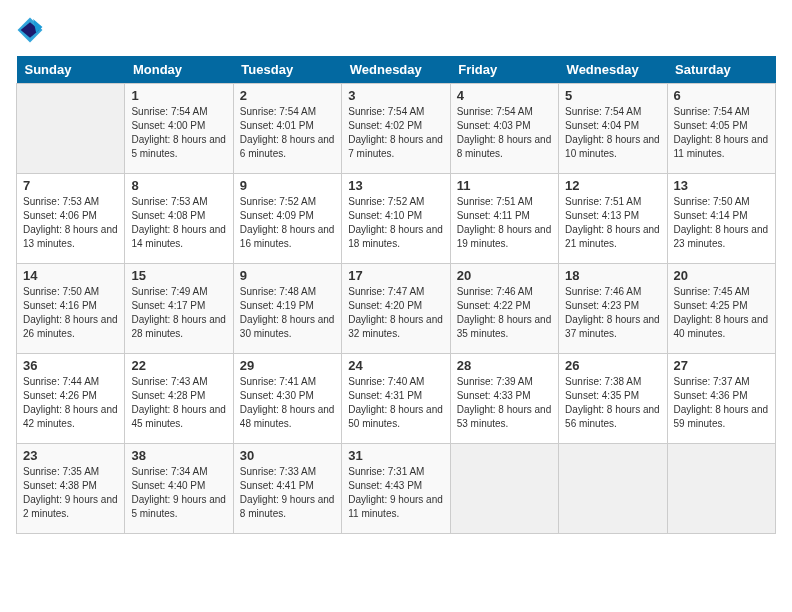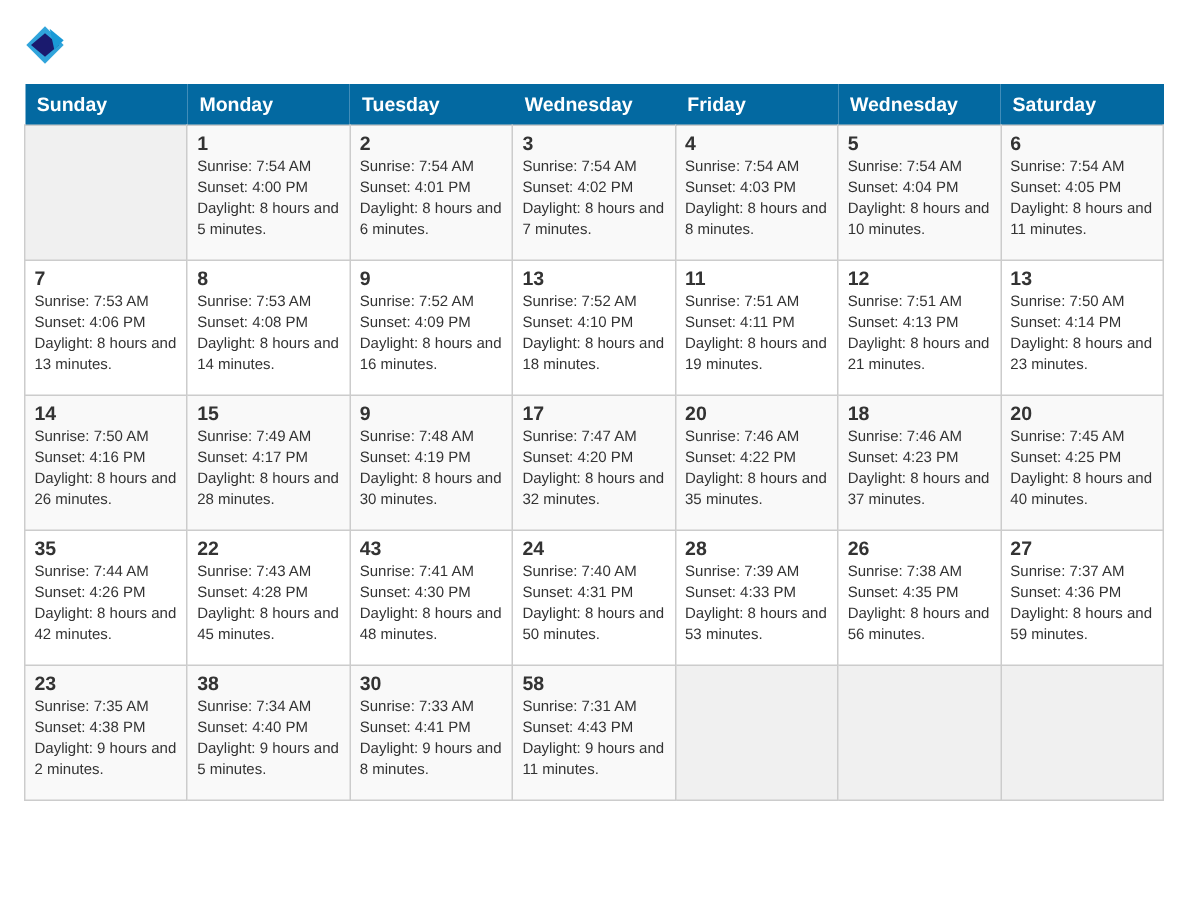--- a/index.html
+++ b/index.html
@@ -202,29 +202,29 @@
           <span class="day-number">18</span>
           <div class="day-detail">Sunrise: 7:46 AM<br>Sunset: 4:23 PM<br>Daylight: 8 hours and 37 minutes.</div>
         </td>
         <td>
           <span class="day-number">20</span>
           <div class="day-detail">Sunrise: 7:45 AM<br>Sunset: 4:25 PM<br>Daylight: 8 hours and 40 minutes.</div>
         </td>
       </tr>
       <tr>
         <td>
-          <span class="day-number">35</span>
+          <span class="day-number">36</span>
           <div class="day-detail">Sunrise: 7:44 AM<br>Sunset: 4:26 PM<br>Daylight: 8 hours and 42 minutes.</div>
         </td>
         <td>
           <span class="day-number">22</span>
           <div class="day-detail">Sunrise: 7:43 AM<br>Sunset: 4:28 PM<br>Daylight: 8 hours and 45 minutes.</div>
         </td>
         <td>
-          <span class="day-number">43</span>
+          <span class="day-number">29</span>
           <div class="day-detail">Sunrise: 7:41 AM<br>Sunset: 4:30 PM<br>Daylight: 8 hours and 48 minutes.</div>
         </td>
         <td>
           <span class="day-number">24</span>
           <div class="day-detail">Sunrise: 7:40 AM<br>Sunset: 4:31 PM<br>Daylight: 8 hours and 50 minutes.</div>
         </td>
         <td>
           <span class="day-number">28</span>
           <div class="day-detail">Sunrise: 7:39 AM<br>Sunset: 4:33 PM<br>Daylight: 8 hours and 53 minutes.</div>
         </td>
@@ -244,21 +244,21 @@
         </td>
         <td>
           <span class="day-number">38</span>
           <div class="day-detail">Sunrise: 7:34 AM<br>Sunset: 4:40 PM<br>Daylight: 9 hours and 5 minutes.</div>
         </td>
         <td>
           <span class="day-number">30</span>
           <div class="day-detail">Sunrise: 7:33 AM<br>Sunset: 4:41 PM<br>Daylight: 9 hours and 8 minutes.</div>
         </td>
         <td>
-          <span class="day-number">58</span>
+          <span class="day-number">31</span>
           <div class="day-detail">Sunrise: 7:31 AM<br>Sunset: 4:43 PM<br>Daylight: 9 hours and 11 minutes.</div>
         </td>
         <td class="empty-cell"></td>
         <td class="empty-cell"></td>
         <td class="empty-cell"></td>
       </tr>
     </tbody>
 </table>
 
 </body></html>

